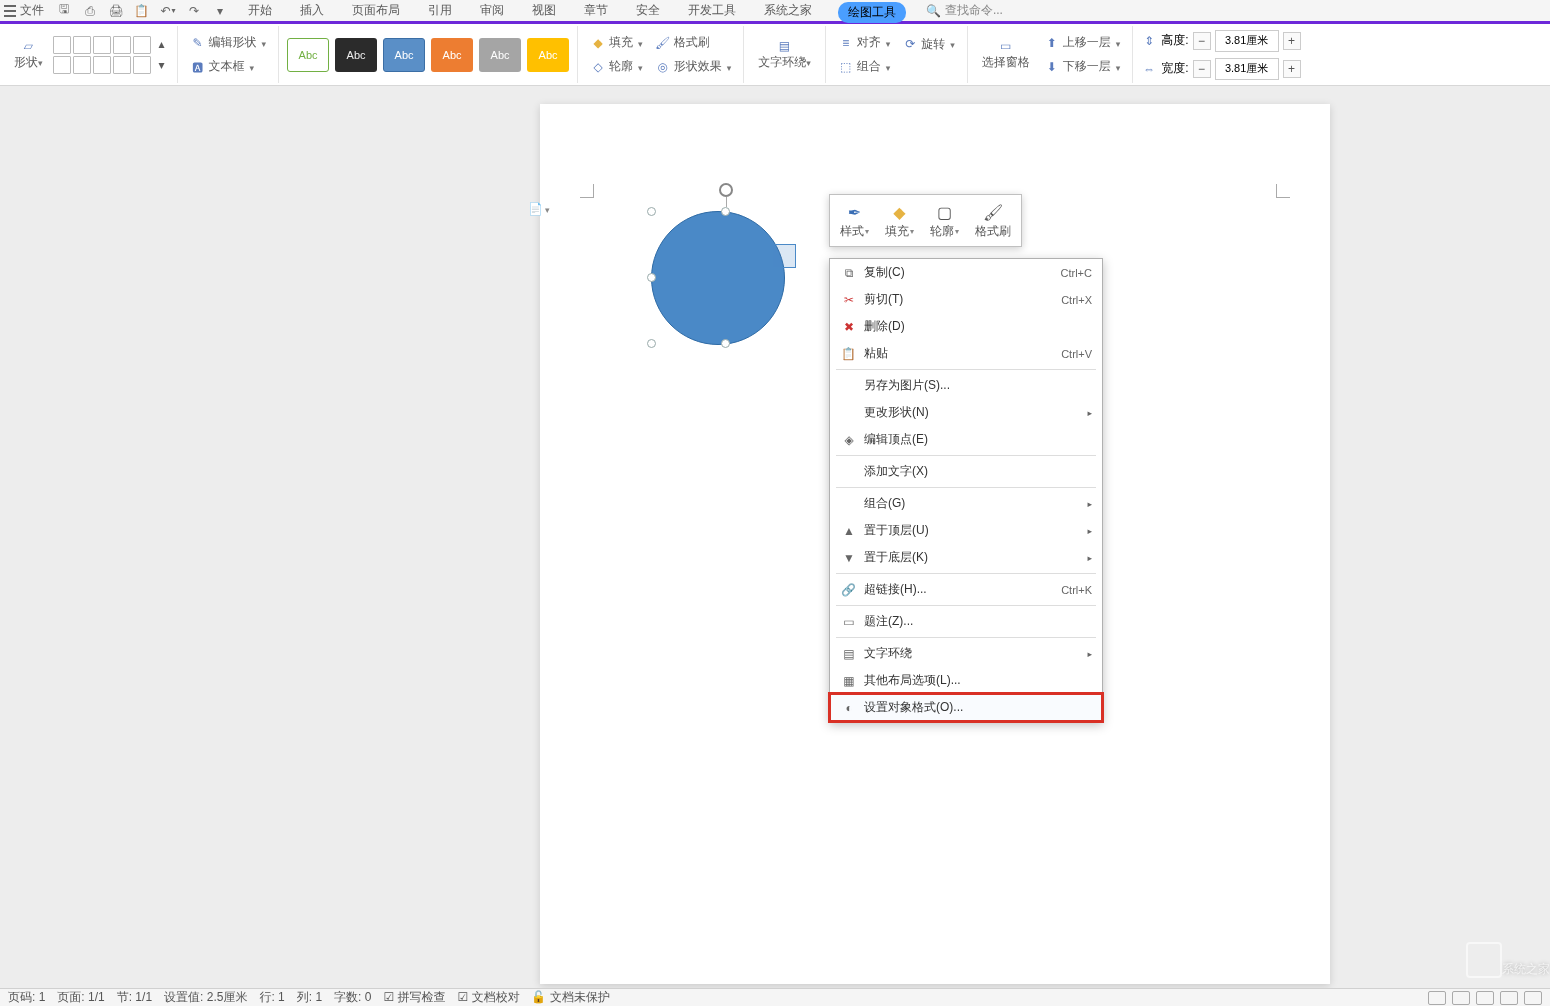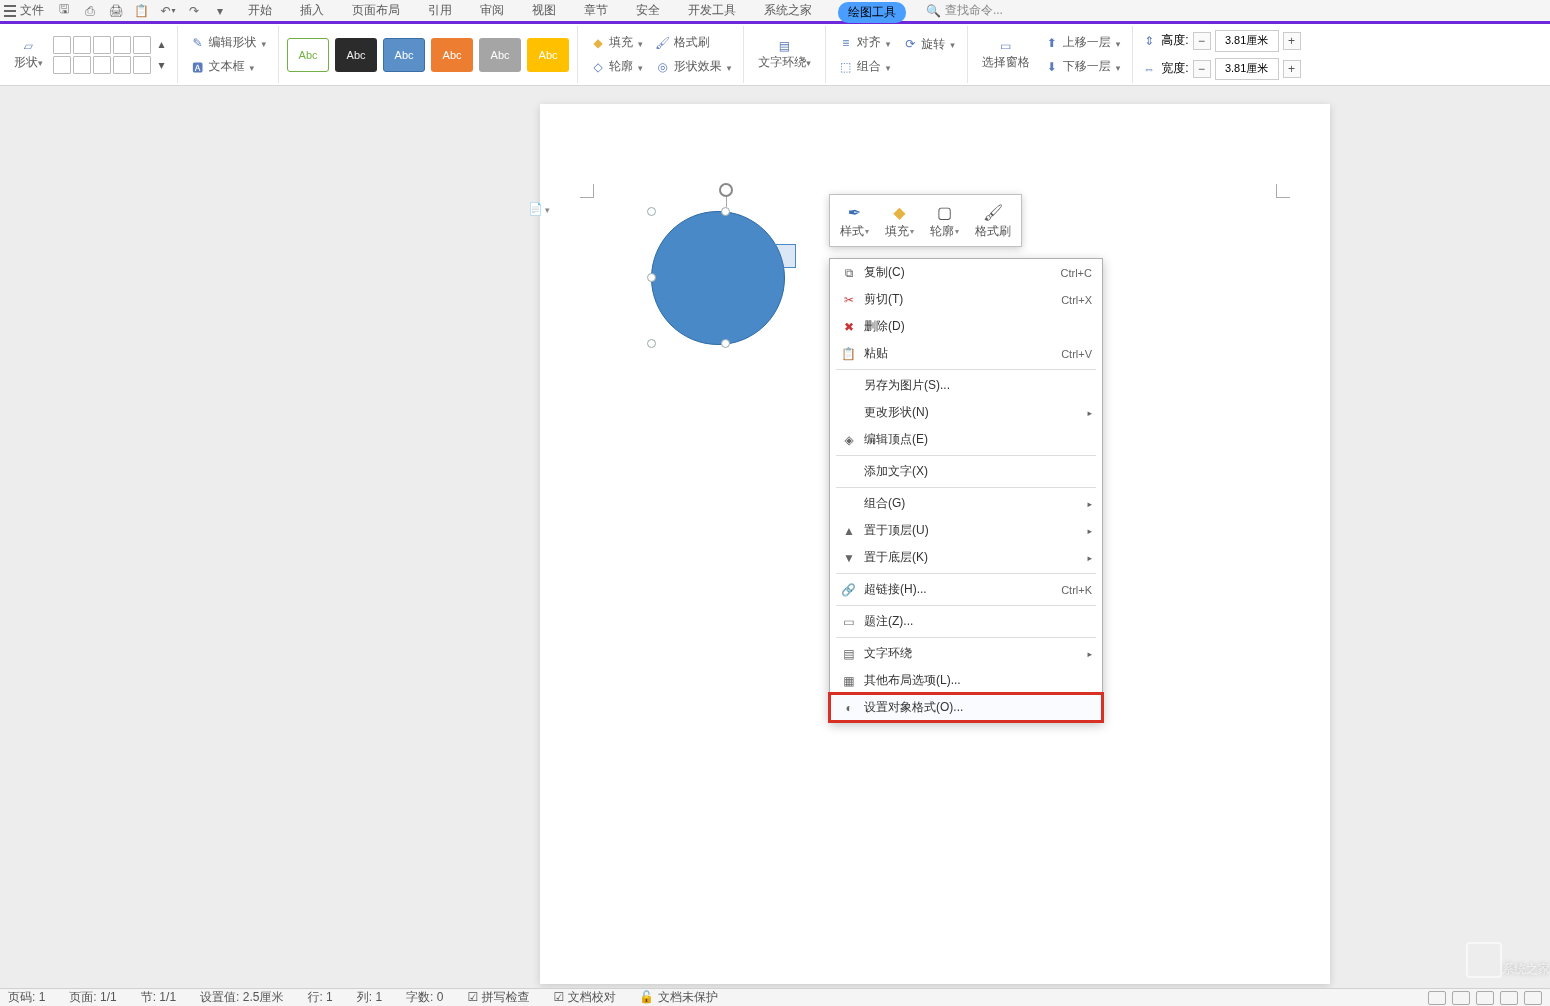--- a/index.html
+++ b/index.html
@@ -73,21 +73,21 @@
 .context-menu { position: absolute; left: 289px; top: 154px; width: 274px; background: #fff; border: 1px solid #b0b0b0; box-shadow: 0 3px 10px rgba(0,0,0,0.25); }
 .cm-item { display: flex; align-items: center; height: 27px; padding: 0 10px 0 8px; cursor: pointer; }
 .cm-icon { width: 22px; display: flex; justify-content: center; color: #666; }
 .cm-label { flex: 1; color: #333; padding-left: 4px; }
 .cm-shortcut { color: #666; font-size: 11px; }
 .cm-arrow { color: #666; font-size: 9px; }
 .cm-sep { height: 1px; background: #ddd; margin: 2px 6px; }
 .cm-item.highlighted { outline: 3px solid #d93025; outline-offset: -1px; background: #f9fbfe; }
 
 
-.status-bar { position: absolute; bottom: 0; left: 0; right: 0; height: 18px; background: #f5f5f5; border-top: 1px solid #d0d0d0; display: flex; align-items: center; padding: 0 8px; color: #555; font-size: 11px; gap: 24px; }
+.status-bar { position: absolute; bottom: 0; left: 0; right: 0; height: 18px; background: #f5f5f5; border-top: 1px solid #d0d0d0; display: flex; align-items: center; padding: 0 8px; color: #555; font-size: 11px; gap: 12px; }
 .status-right { margin-left: auto; display: flex; gap: 6px; }
 .status-icon { width: 18px; height: 14px; border: 1px solid #aaa; border-radius: 2px; }
 
 
 .watermark { position: absolute; right: 0; bottom: 28px; color: rgba(255,255,255,0.7); font-size: 20px; font-weight: 300; display: flex; align-items: flex-end; text-shadow: 0 0 4px rgba(0,0,0,0.3); }
 .watermark-icon { width: 36px; height: 36px; border: 2px solid rgba(255,255,255,0.6); border-radius: 4px; position: relative; }
 </style>
 </head>
 <body>
 

